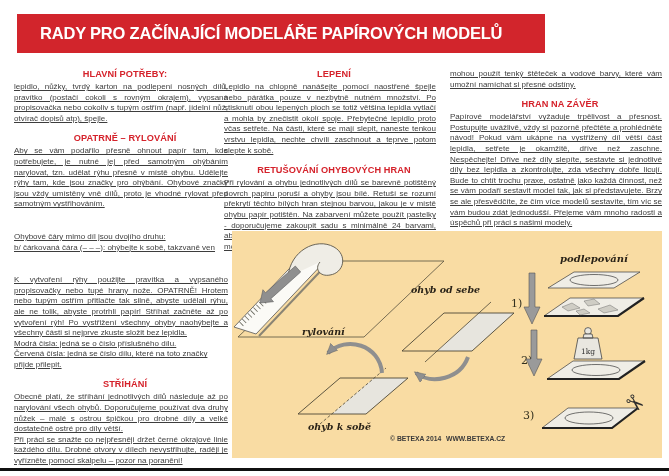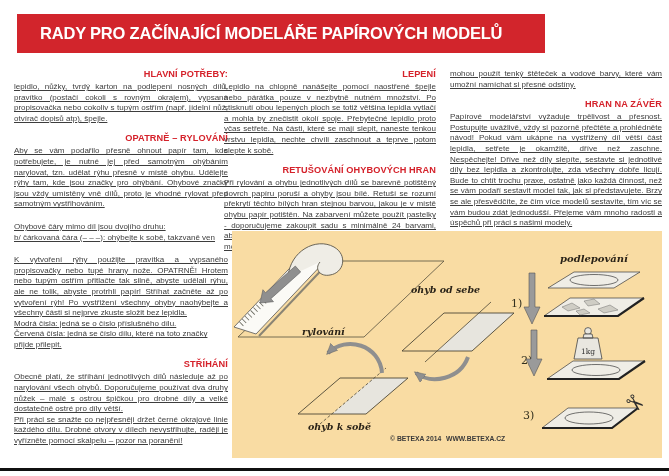--- a/index.html
+++ b/index.html
@@ -18,25 +18,25 @@
   
   .col{
     position:absolute;top:69px;font-size:8px;line-height:10.6px;text-align:justify;
     color:#3d3d3d;hyphens:auto;-webkit-hyphens:auto;
   }
   .col-1{left:14px;width:214px;}
   .col-2{left:224px;width:212px;}
   .col-3{left:450px;width:212px;}
   .sec-h{
     color:#d5222b;font-weight:bold;font-size:9.2px;line-height:11px;
-    margin:9px 0 2px 8px;text-align:right;letter-spacing:0.1px;
+    margin:9px 0 2px 8px;text-align:center;letter-spacing:0.1px;
   }
   .sec-h.first{margin-top:0;}
   .para{margin:0;text-decoration:underline;}
-  .para-gap{margin-top:12px;}
+  .para-gap{margin-top:22px;}
   .note-line{text-align:left;}
   
   .panel{
     position:absolute;left:232px;top:231px;width:430px;height:227px;background:#f9dca3;
   }
   .panel svg{display:block;}
   .ill-label{
     font-family:"DejaVu Serif","Liberation Serif",serif;font-style:italic;font-weight:bold;
     font-size:9.5px;fill:#2a2318;
   }

